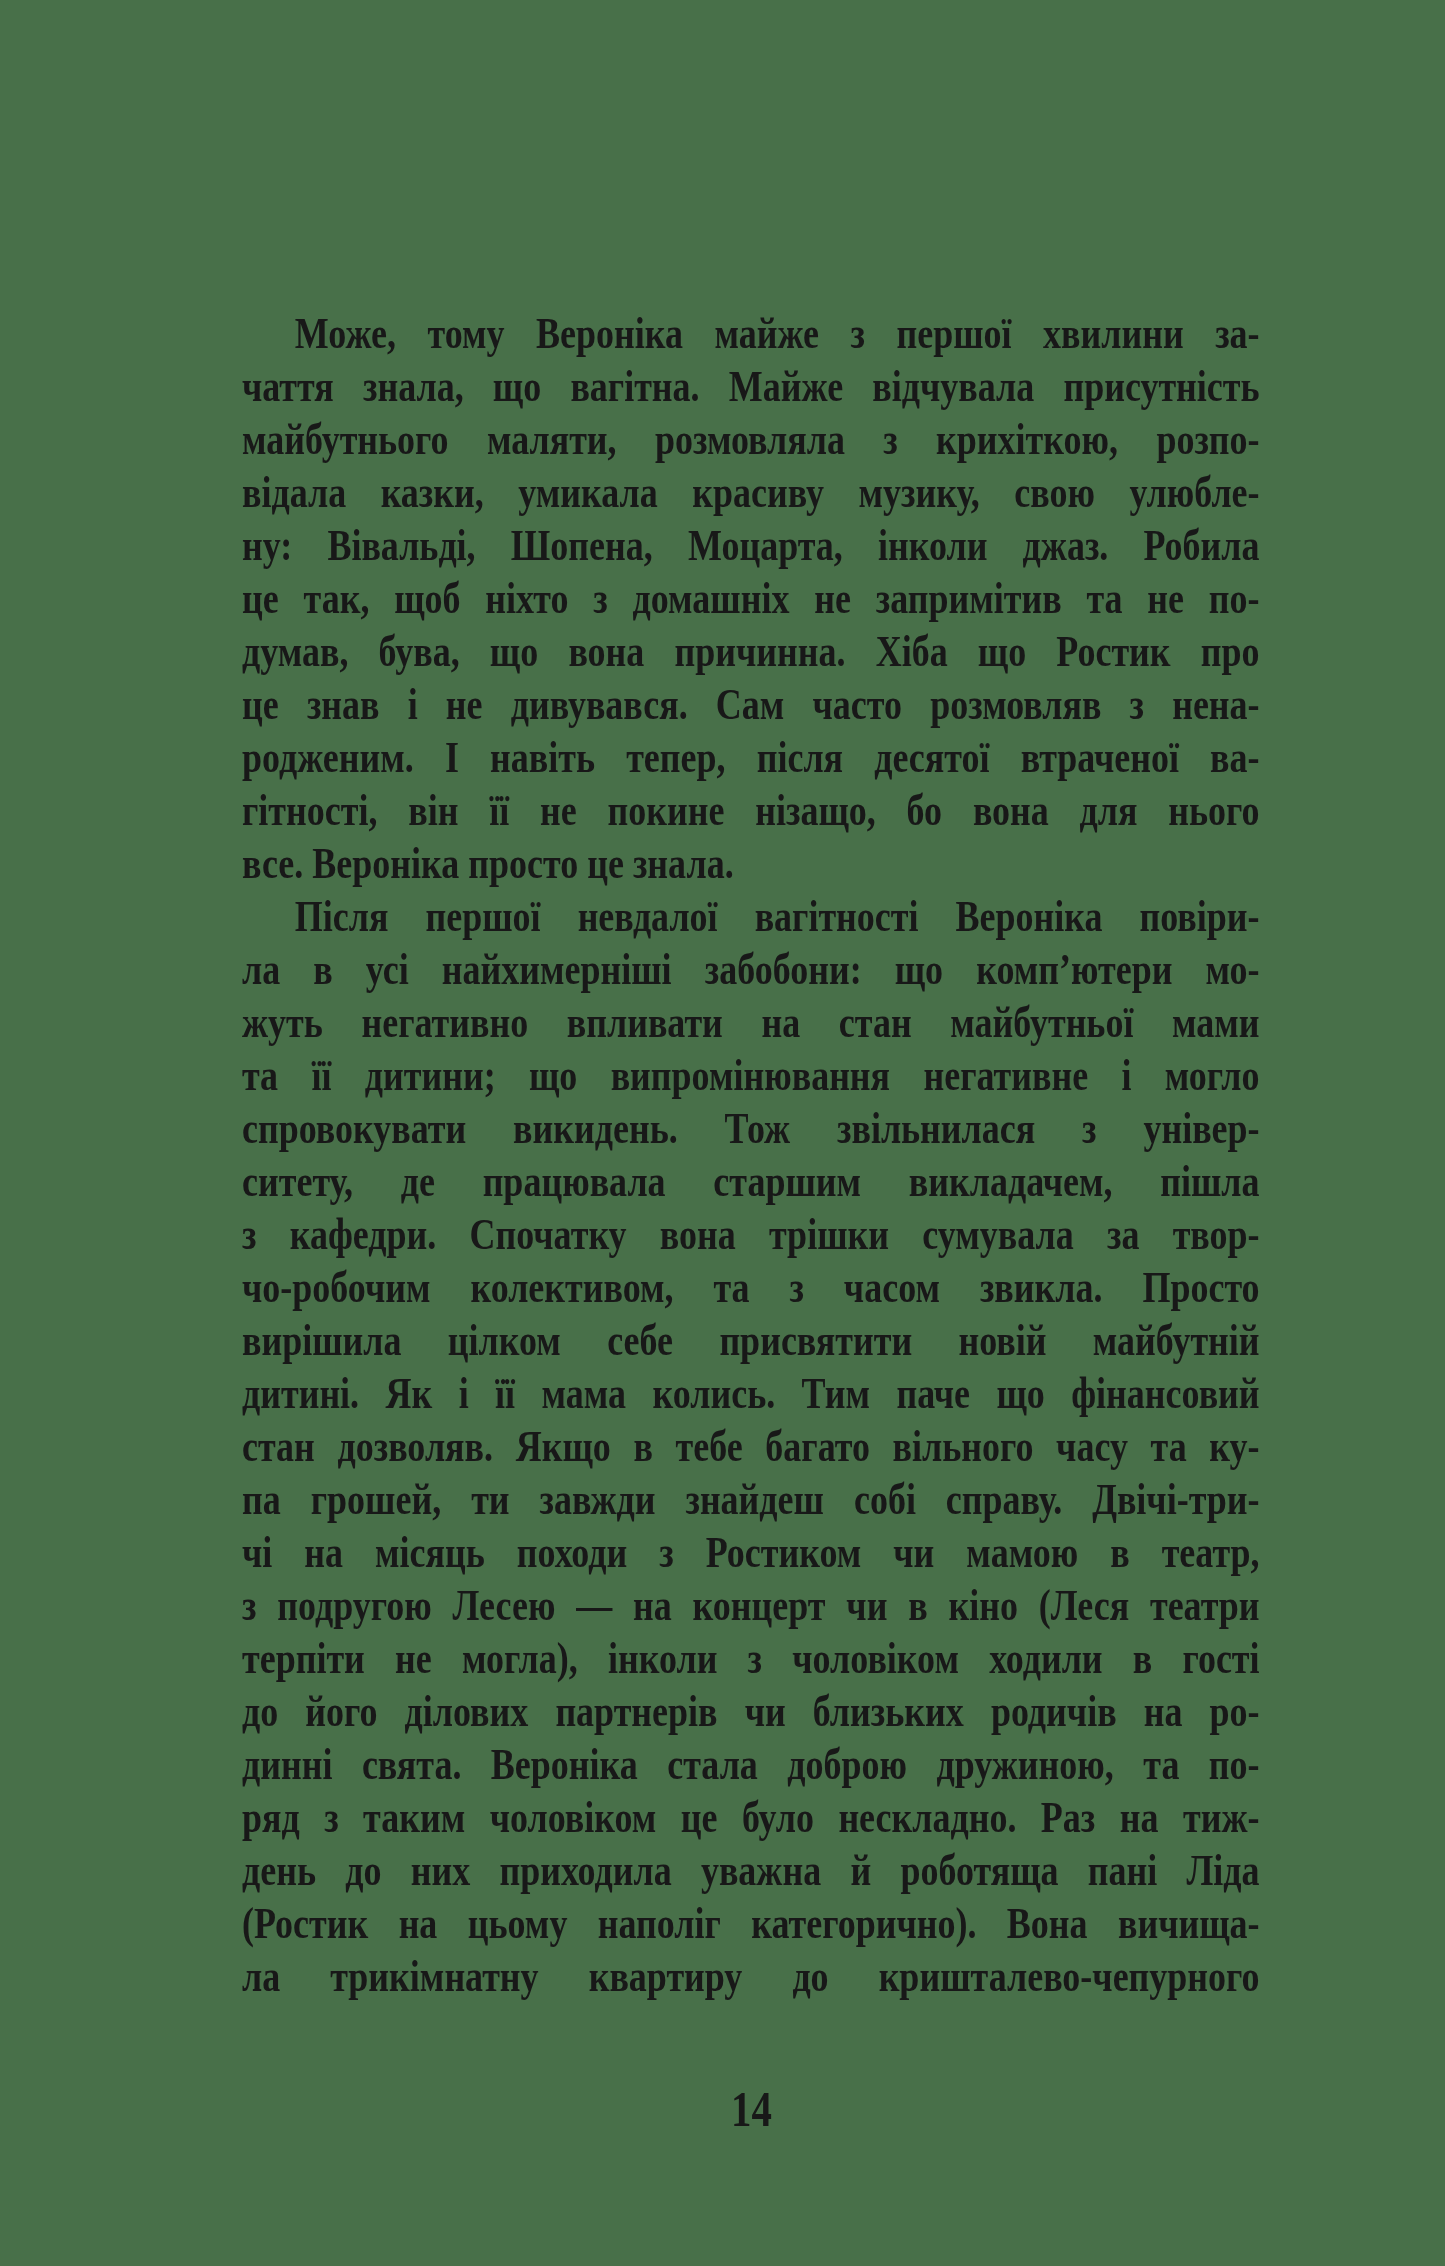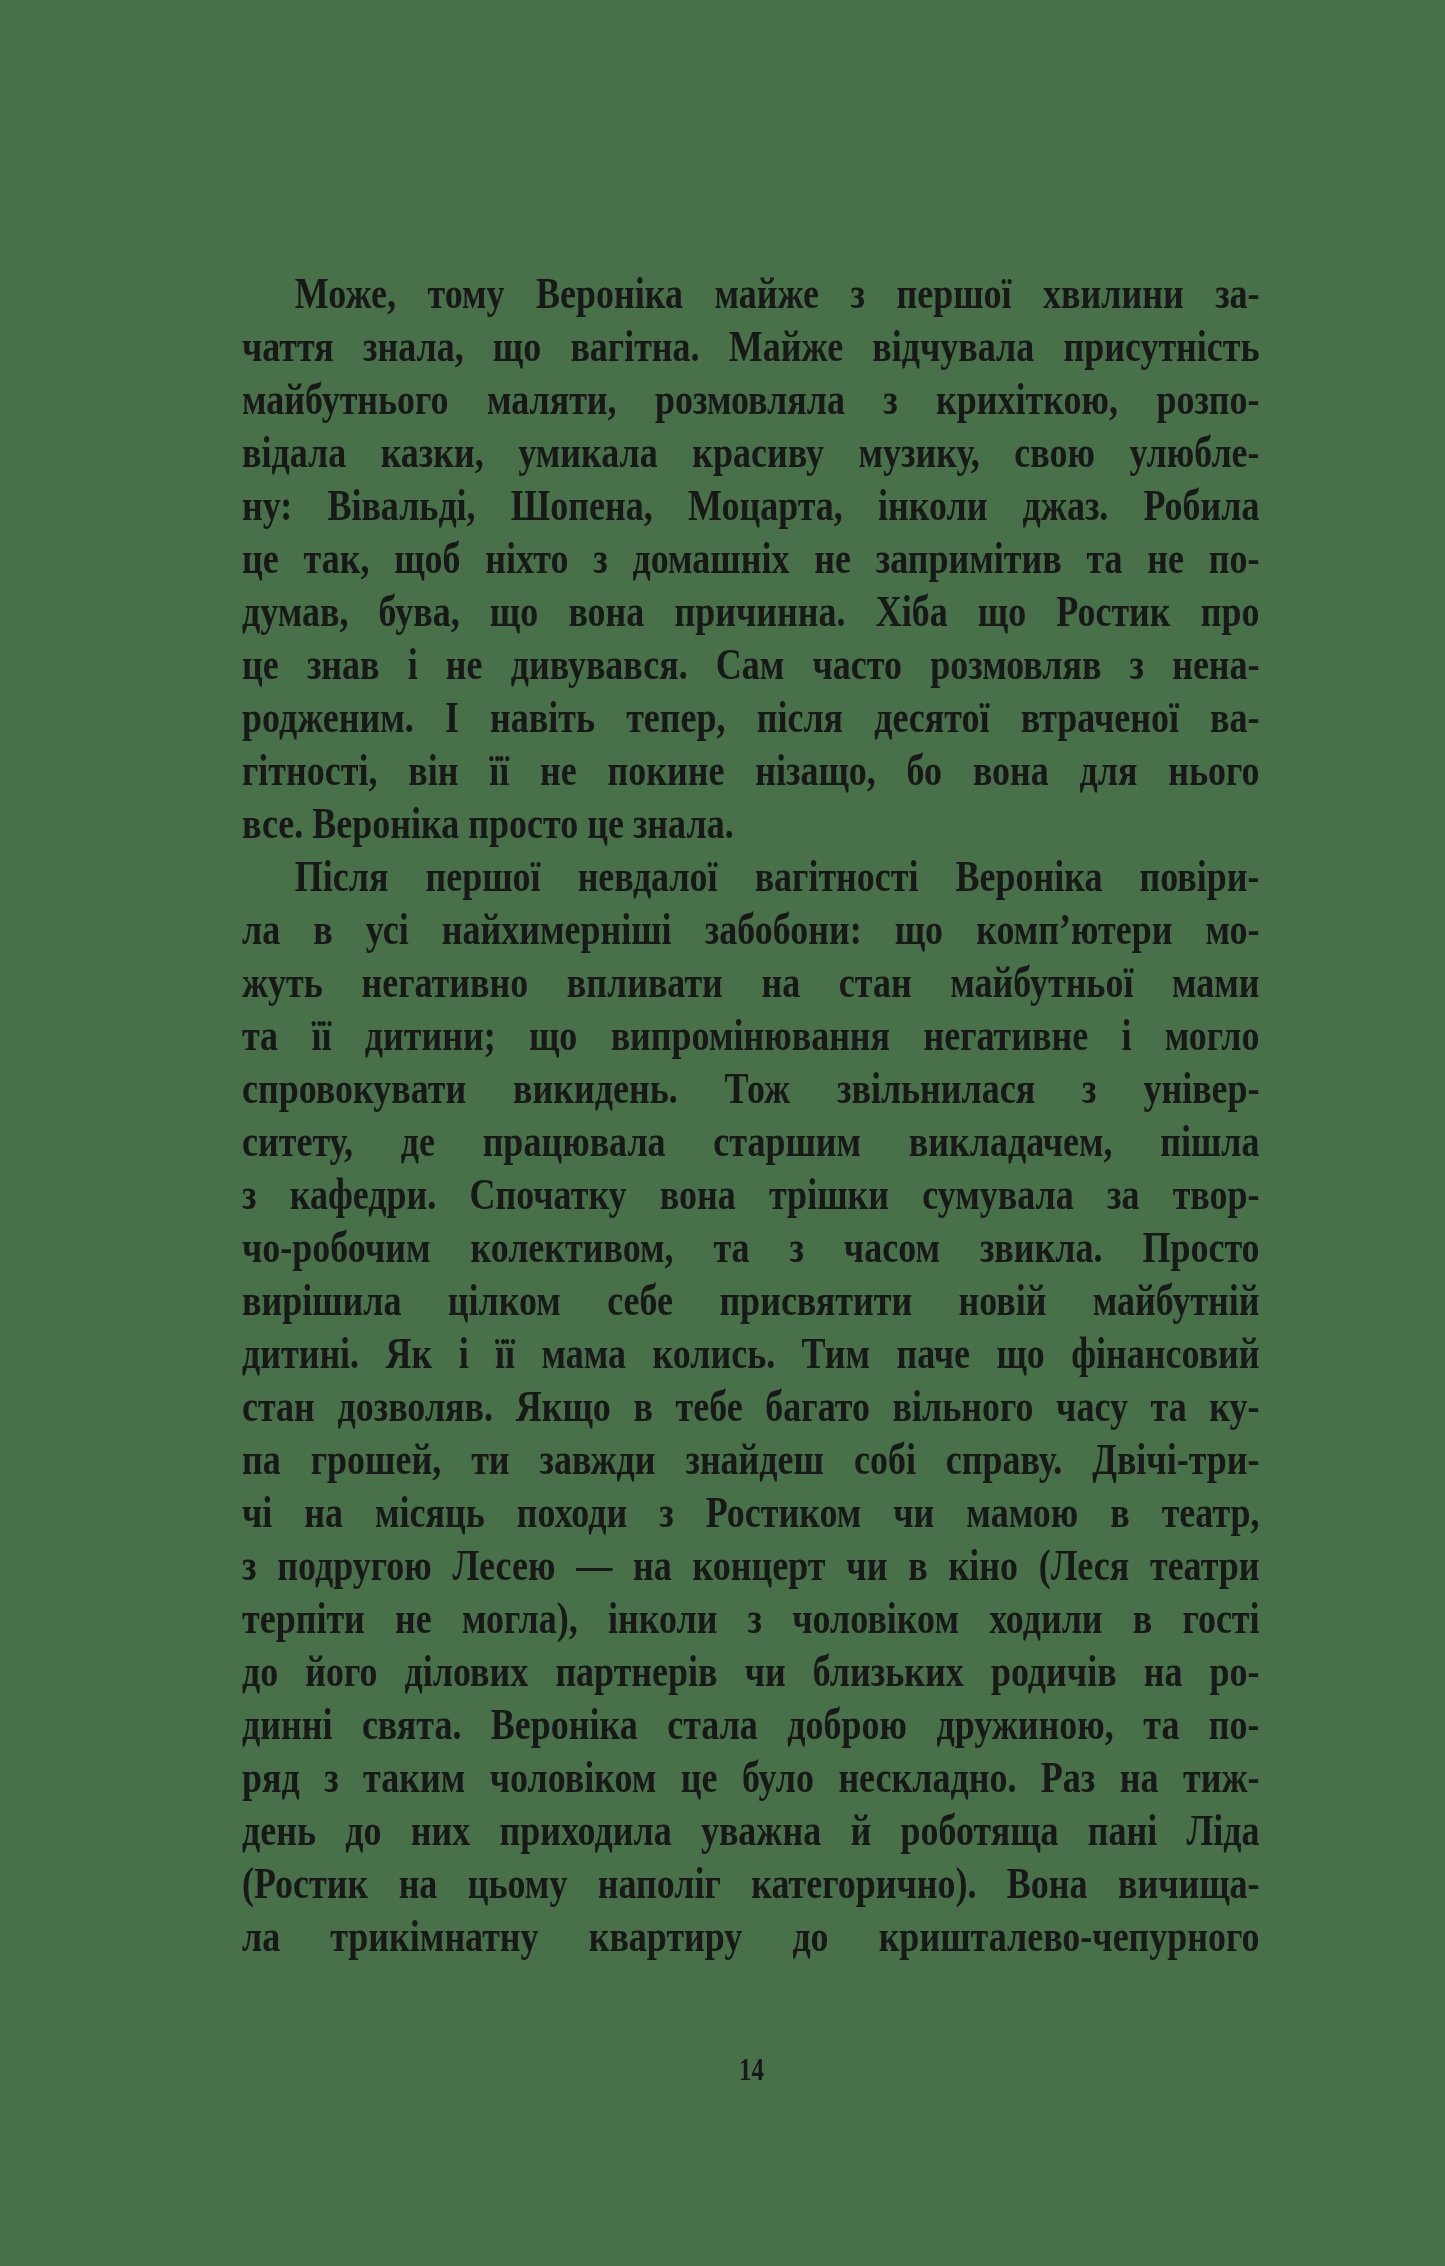--- a/index.html
+++ b/index.html
@@ -9,20 +9,21 @@
   body {
     width: 1445px;
     height: 2266px;
     background: #487049;
     position: relative;
     overflow: hidden;
   }
   .page {
     position: absolute;
     inset: 0;
+    margin-top: 40px;
   }
   
   .text-block {
     position: absolute;
     left: 242px;
     top: 267px;
     width: 1272px;               
     transform: scaleX(0.8);
     transform-origin: 0 0;
     font-family: "Liberation Serif", "DejaVu Serif", serif;
@@ -45,21 +46,21 @@
   }
   
   .pagenum-row {
     position: absolute;
     left: 242px;
     top: 2043px;
     width: 1018px;
     text-align: center;
     font-family: "Liberation Serif", "DejaVu Serif", serif;
     font-weight: bold;
-    font-size: 31px;
+    font-size: 51px;
     line-height: 53px;
     color: #181818;
   }
   .pagenum-row .pagenum {
     display: inline-block;
     transform: scaleX(0.8);
     transform-origin: 50% 50%;
   }
 </style>
 </head>

